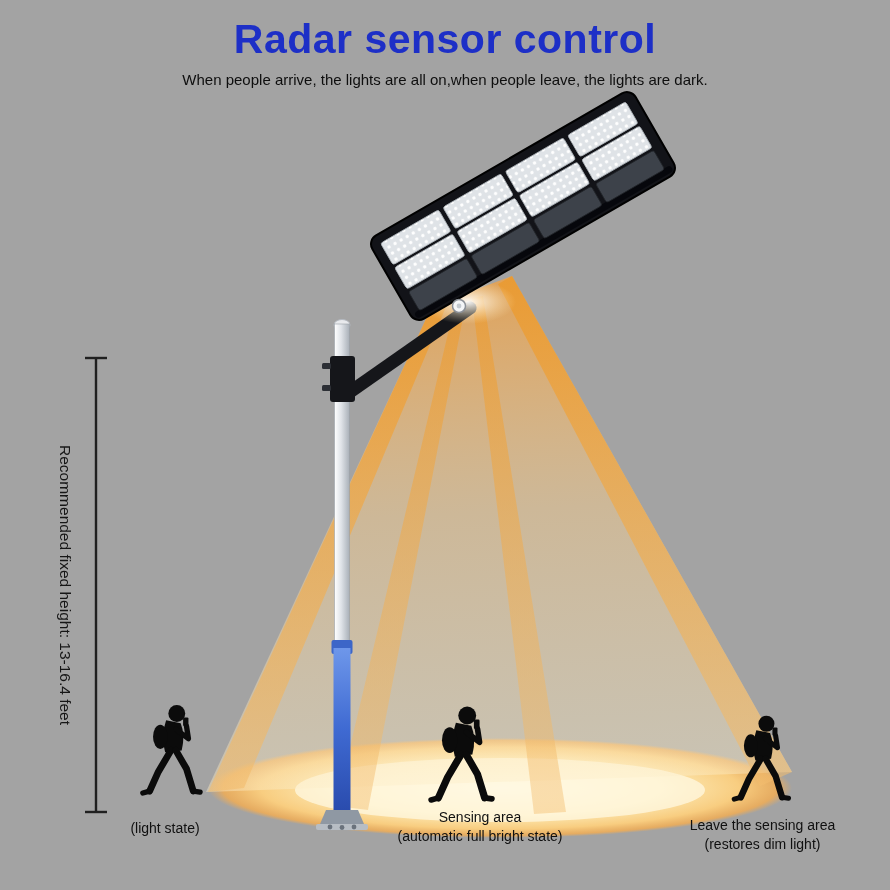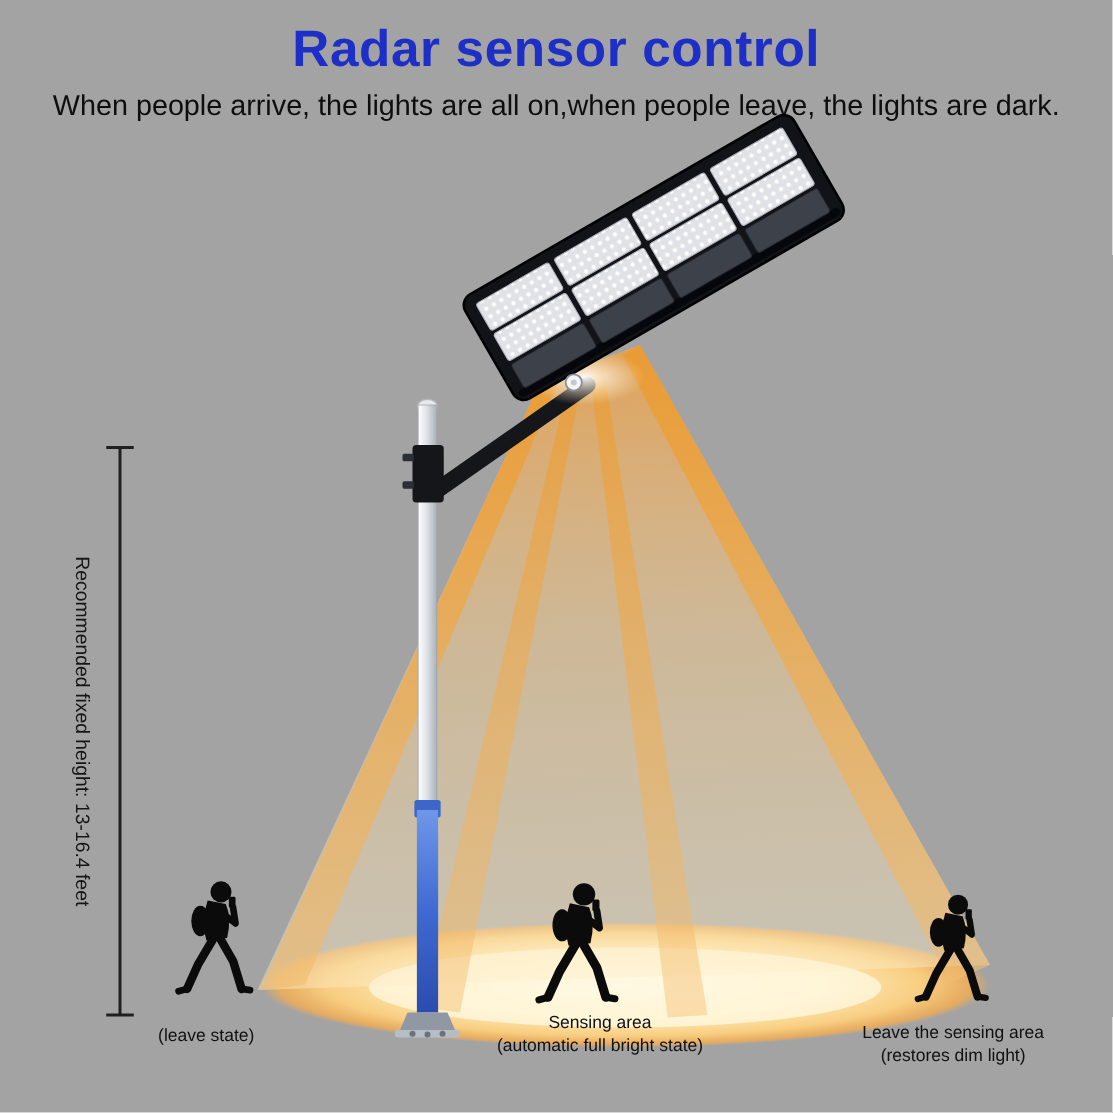--- a/index.html
+++ b/index.html
@@ -7,21 +7,21 @@
     position:relative;width:890px;height:890px;background:#a3a3a3;
     font-family:"Liberation Sans", sans-serif;overflow:hidden;
   }
   .title{
     position:absolute;top:16px;left:0;right:0;text-align:center;
     font-size:41px;font-weight:700;letter-spacing:0.5px;
     color:var(--title-color,#1d2fc7);margin:0;
   }
   .subtitle{
     position:absolute;top:71px;left:0;right:0;text-align:center;
-    font-size:23px;color:#0e0e0e;margin:0;
+    font-size:15px;color:#0e0e0e;margin:0;
   }
   .scene{position:absolute;left:0;top:0;width:890px;height:890px;}
   .height-note{
     position:absolute;left:56px;top:392px;height:386px;
     display:flex;align-items:center;justify-content:center;
     writing-mode:vertical-rl;text-orientation:mixed;
     font-size:15.5px;color:#161616;white-space:nowrap;
   }
   .caption{
     position:absolute;text-align:center;font-size:14px;line-height:1.35;color:#101010;
@@ -158,21 +158,21 @@
     </g>
 
     <use href="#person" transform="translate(170,795) scale(0.97)"></use>
     <use href="#person" transform="translate(460,802) scale(1.03)"></use>
     <use href="#person" transform="translate(760,801) scale(0.92)"></use>
   </svg>
 
   <div class="height-note">Recommended fixed height: 13-16.4 feet</div>
 
   <div class="caption caption-left">
-    <div>(leave state)</div>
+    <div>(light state)</div>
   </div>
   <div class="caption caption-center">
     <div>Sensing area</div>
     <div>(automatic full bright state)</div>
   </div>
   <div class="caption caption-right">
     <div>Leave the sensing area</div>
     <div>(restores dim light)</div>
   </div>
 

